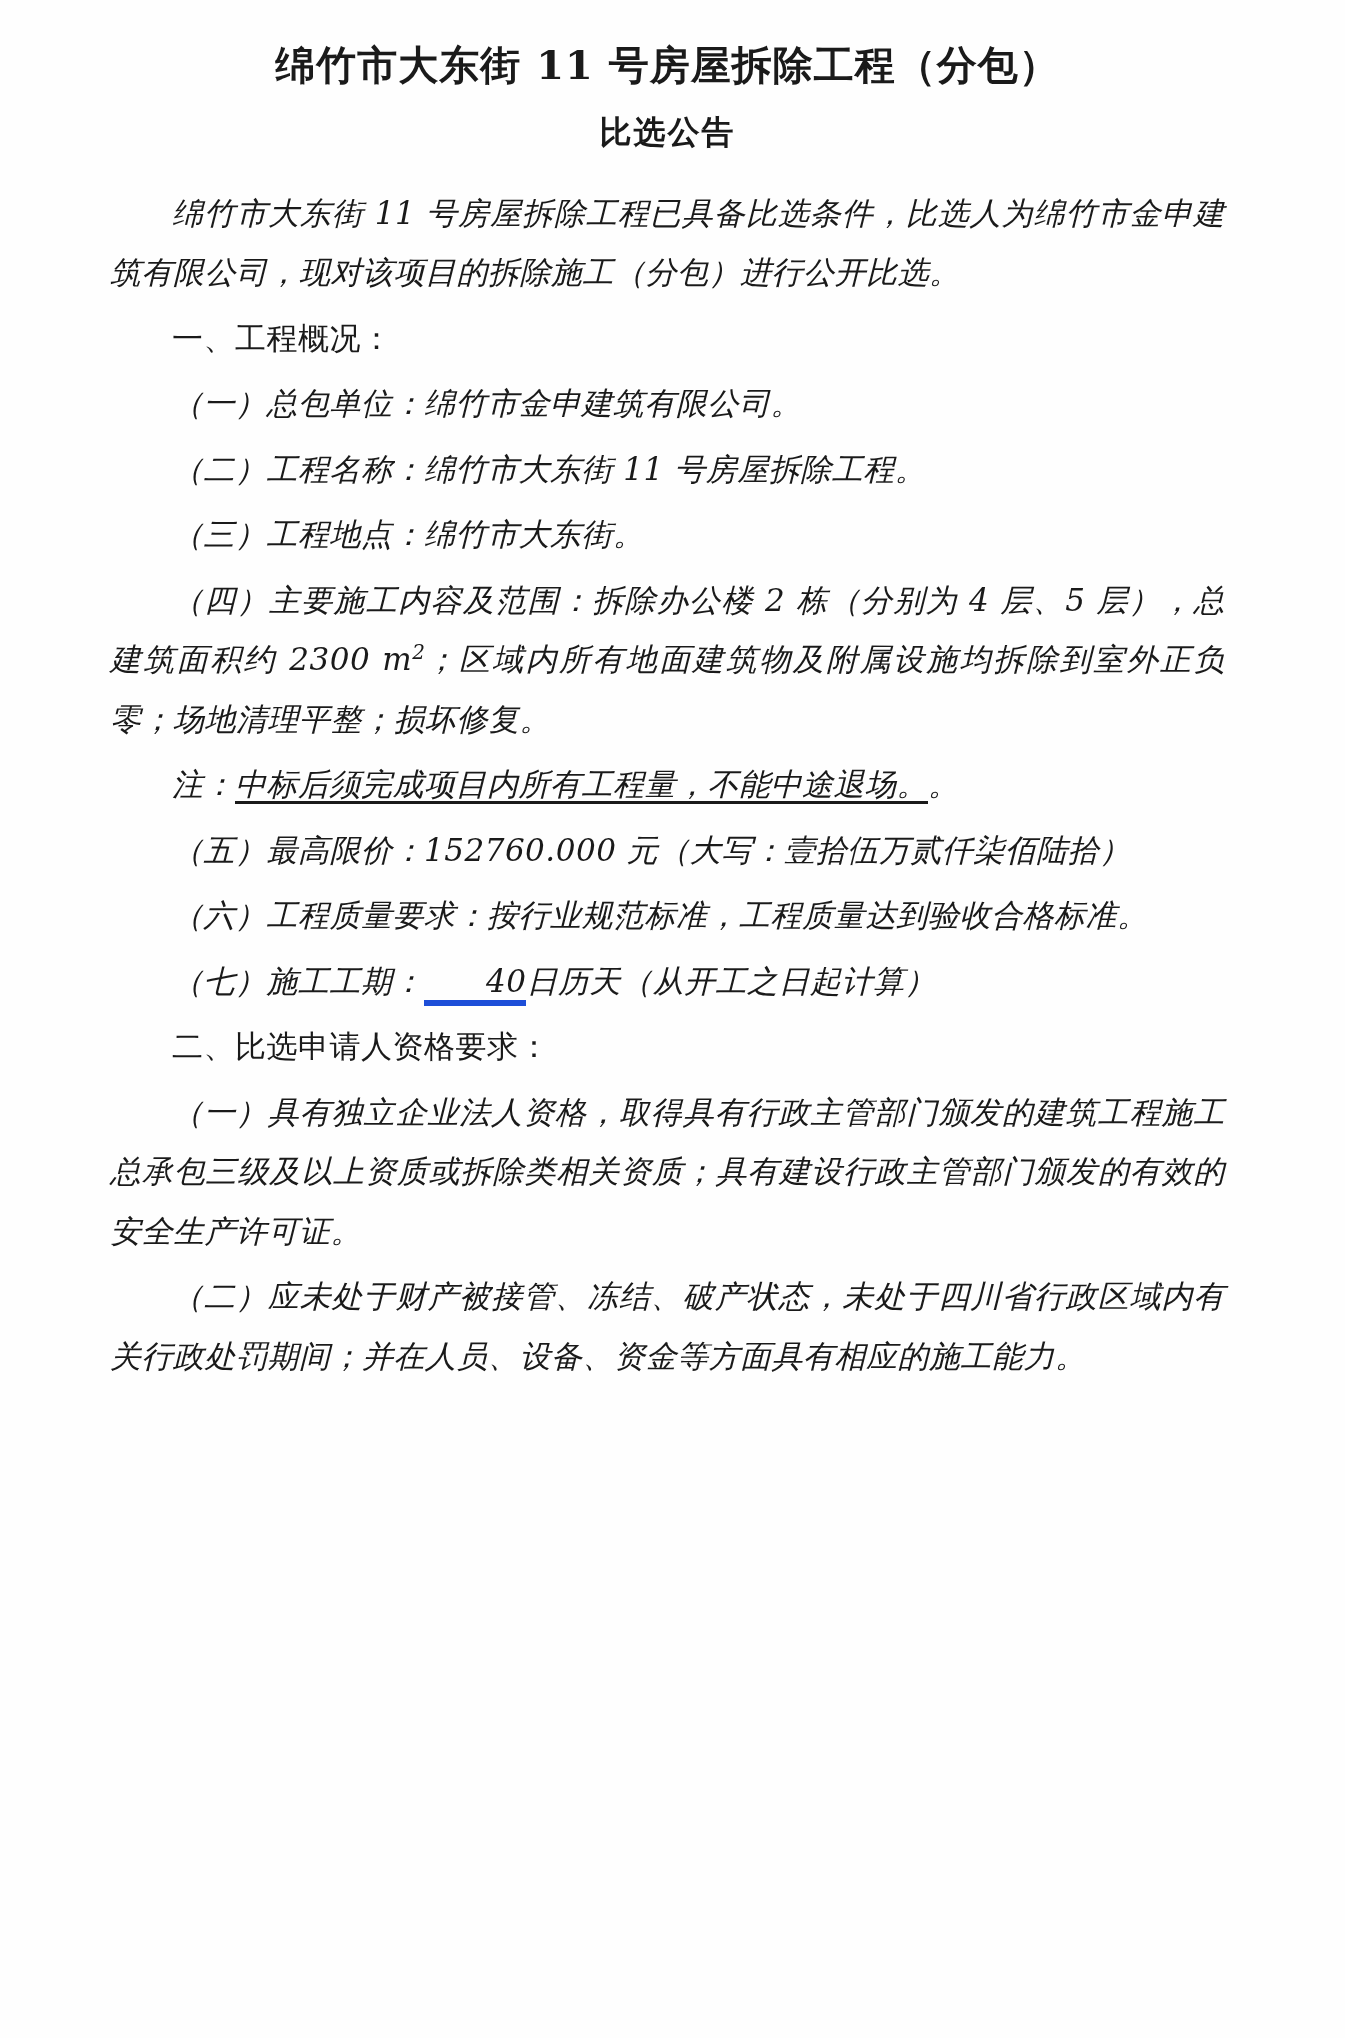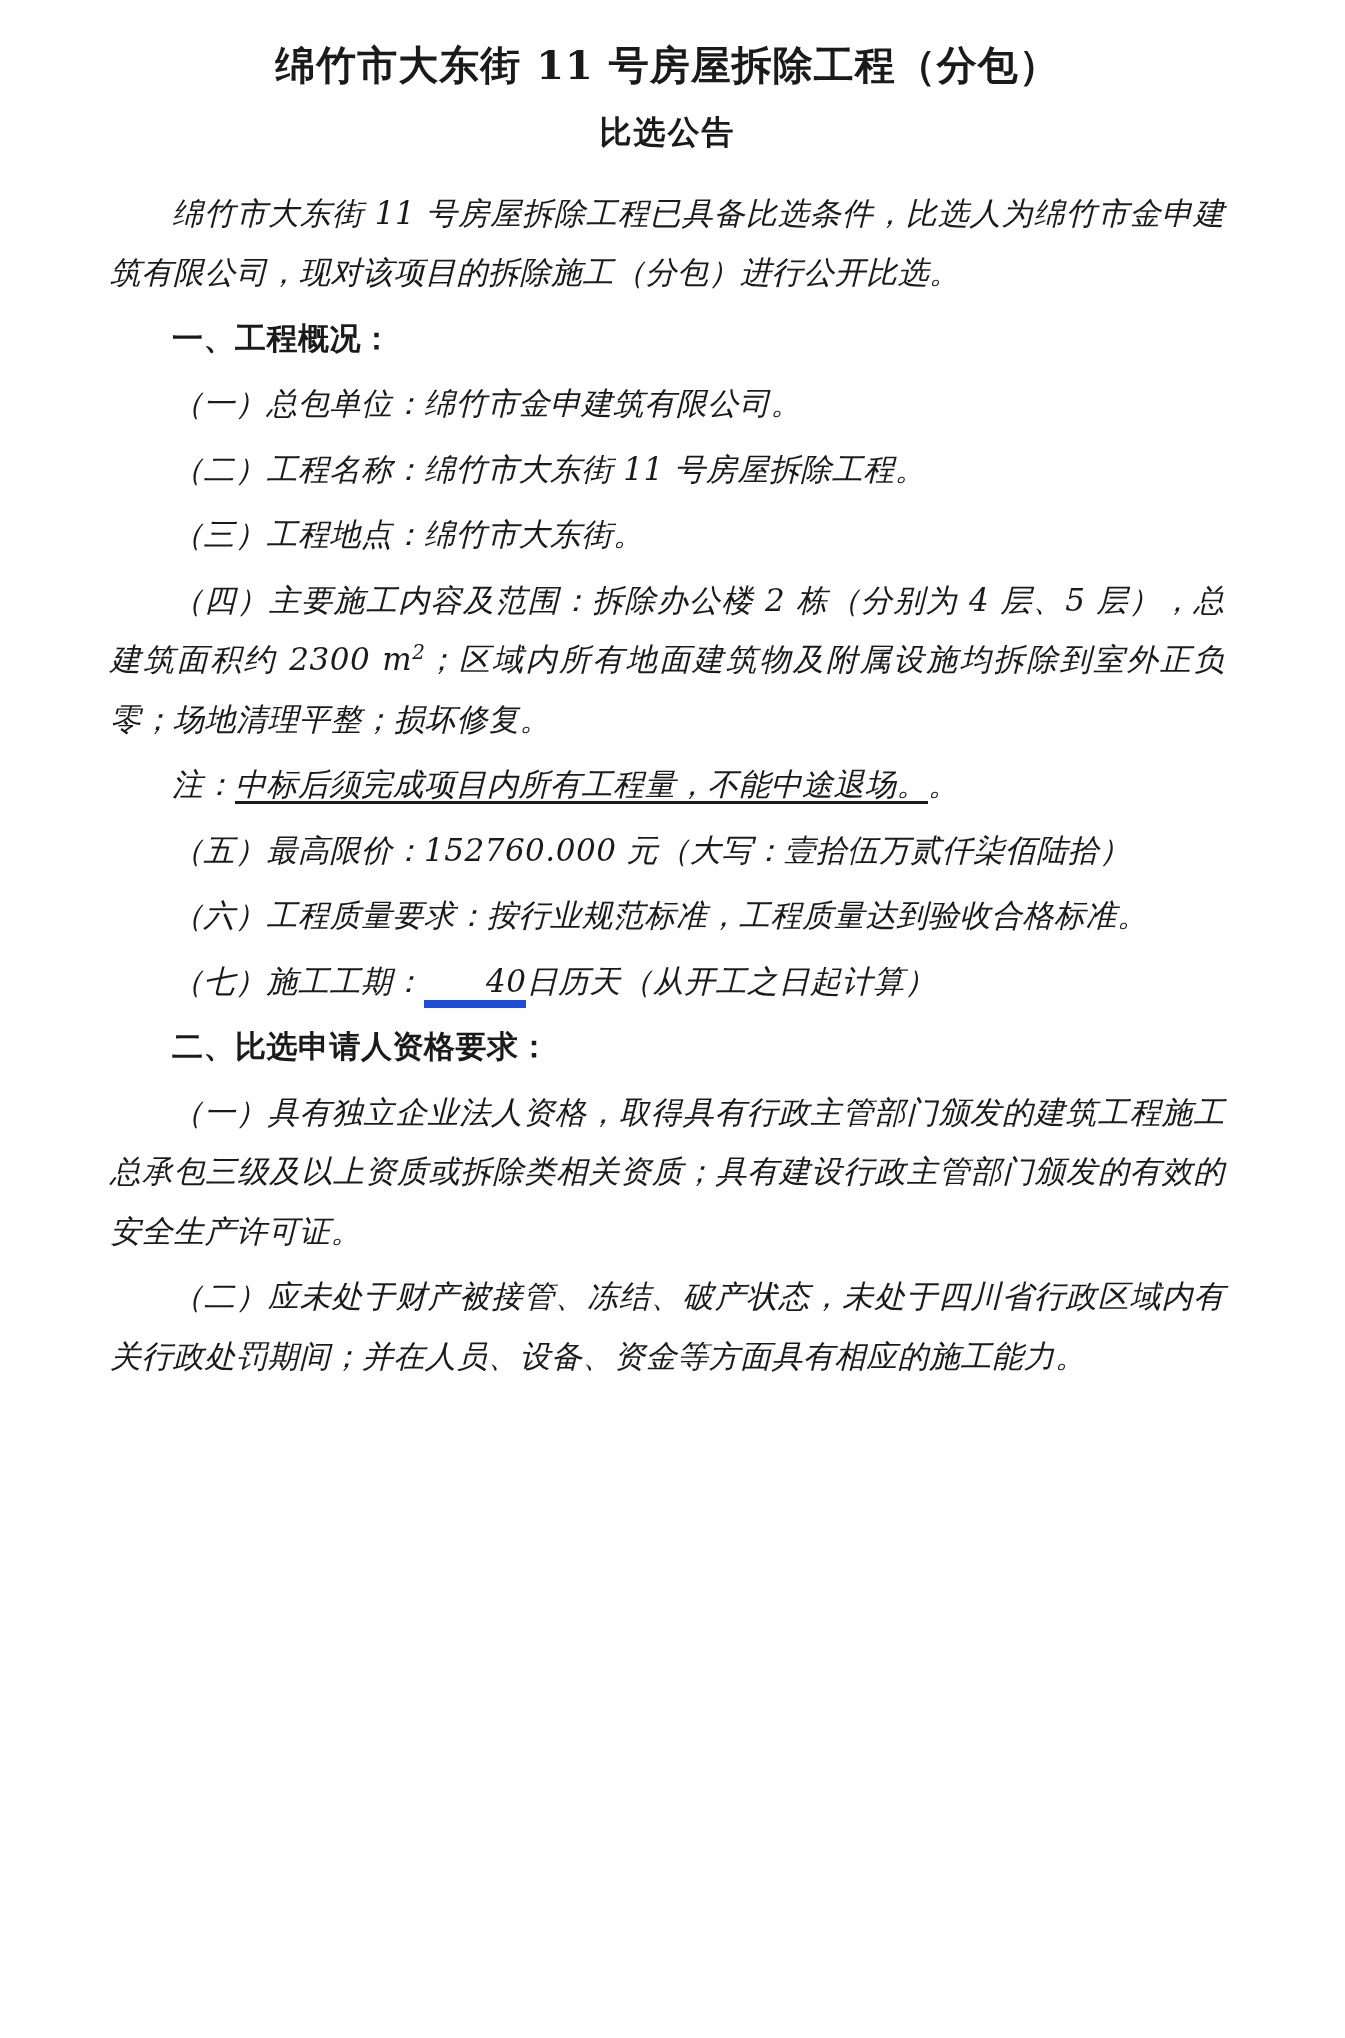--- a/index.html
+++ b/index.html
@@ -46,31 +46,31 @@
     margin: 0 0 6px 0;
     text-align: justify;
     letter-spacing: 0.5px;
   }
   .indent {
     text-indent: 62px;
     font-style: italic;
   }
   .heading {
     text-indent: 62px;
-    font-weight: bold;
+    font-weight: normal;
   }
   .u {
     text-decoration: underline;
     text-underline-offset: 6px;
   }
   .blank-underline {
     display: inline-block;
     min-width: 66px;
     text-align: right;
-    border-bottom: 8px solid #1d4ed8;
+    border-bottom: 6px solid #1d4ed8;
     line-height: 1.2;
   }
   .sup {
     font-size: 20px;
     vertical-align: super;
   }
 </style>
 </head>
 <body>
 

